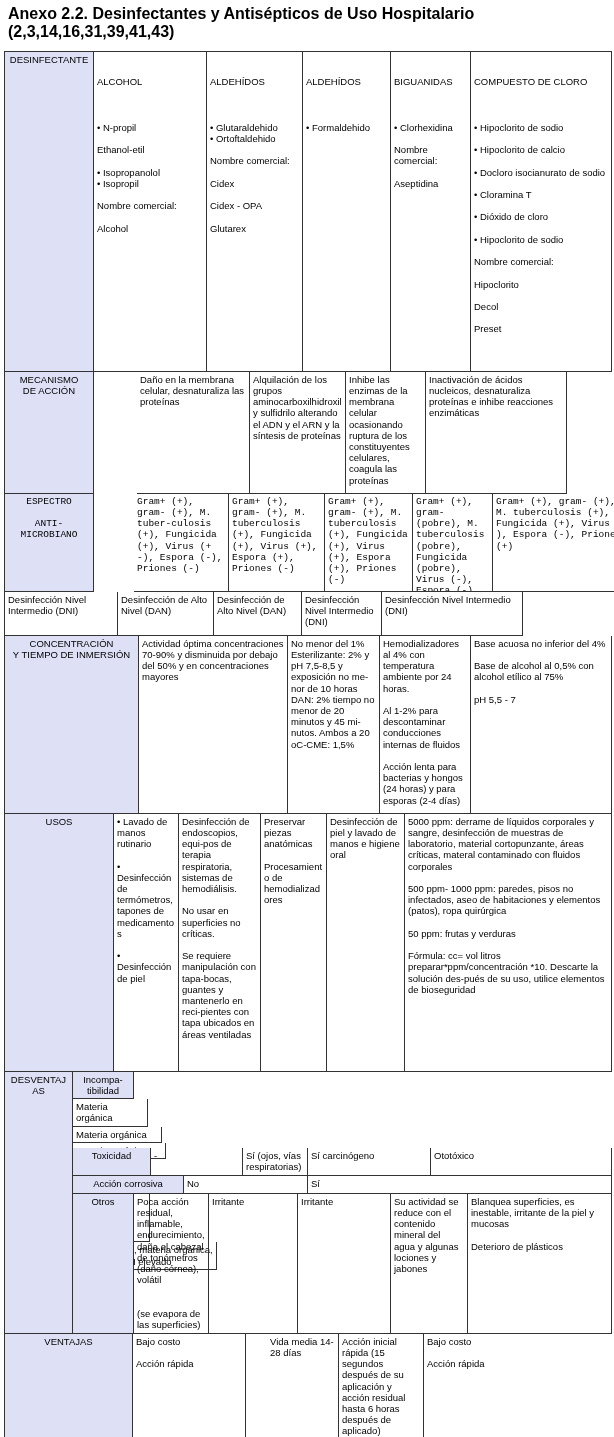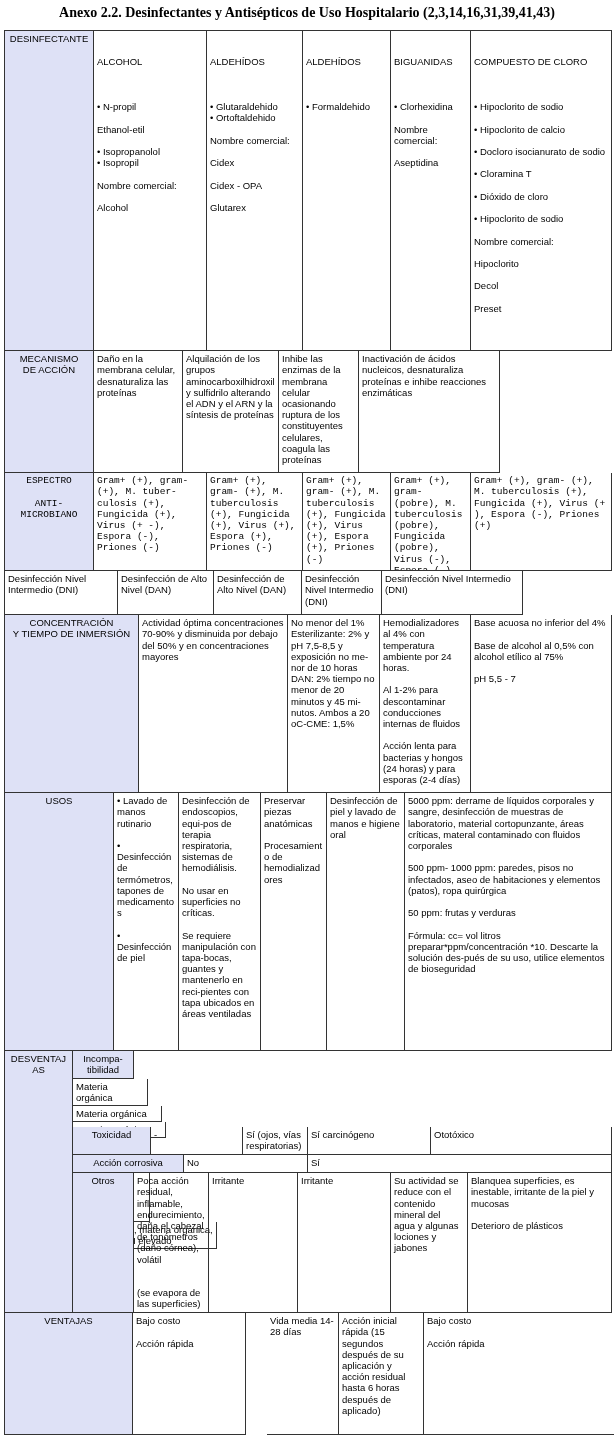--- a/index.html
+++ b/index.html
@@ -6,22 +6,22 @@
     --bd:#333333;
     --lav:#dee1f6;
   }
   html,body{margin:0;padding:0;background:#ffffff;}
   body{
     width:614px;height:1437px;overflow:hidden;
     font-family:"Liberation Sans","DejaVu Sans",sans-serif;
     color:#000;
   }
   .doc-title{
-    font-size:14px;font-weight:bold;text-align:center;
-    margin:5px 8px 0 8px;line-height:1.15;font-family:Liberation Serif, serif;
+    font-size:16px;font-weight:bold;text-align:left;
+    margin:5px 8px 0 8px;line-height:1.15;
   }
   .tbl{
     margin:9px 0 0 4px;width:607px;
     border-top:1px solid var(--bd);border-left:1px solid var(--bd);
   }
   .t-row{display:flex;align-items:stretch;}
   .c{
     box-sizing:border-box;flex:0 0 auto;
     border-right:1px solid var(--bd);border-bottom:1px solid var(--bd);
     padding:2px 3px;font-size:9.5px;line-height:1.18;
@@ -99,32 +99,32 @@
 
 Decol
 
 Preset</div>
     </div>
   </div>
 
   <div class="t-row" style="height:122px;">
     <div class="c lab" style="width:89px;">MECANISMO
 DE ACCIÓN</div>
-    <div class="c" style="width:89px;">Daño en la membrana celular, desnaturaliza las proteínas</div>
+    <div class="c" style="width:113px;margin-left:43px;">Daño en la membrana celular, desnaturaliza las proteínas</div>
     <div class="c" style="width:96px;">Alquilación de los grupos aminocarboxilhidroxil y sulfidrilo alterando el ADN y el ARN y la síntesis de proteínas</div>
     <div class="c" style="width:80px;">Inhibe las enzimas de la membrana celular ocasionando ruptura de los constituyentes celulares, coagula las proteínas</div>
     <div class="c" style="width:141px;">Inactivación de ácidos nucleicos, desnaturaliza proteínas e inhibe reacciones enzimáticas</div>
   </div>
 
   <div class="t-row" style="height:98px;font-family:Liberation Mono, monospace;">
     <div class="c lab" style="width:89px;">ESPECTRO
 
 ANTI-
 MICROBIANO</div>
-    <div class="c" style="width:113px;">Gram+ (+), gram- (+), M. tuber-culosis (+), Fungicida (+), Virus (+ -), Espora (-), Priones (-)</div>
+    <div class="c" style="width:95px;margin-left:40px;">Gram+ (+), gram- (+), M. tuber-culosis (+), Fungicida (+), Virus (+ -), Espora (-), Priones (-)</div>
     <div class="c" style="width:96px;">Gram+ (+), gram- (+), M. tuberculosis (+), Fungicida (+), Virus (+), Espora (+), Priones (-)</div>
     <div class="c" style="width:88px;">Gram+ (+), gram- (+), M. tuberculosis (+), Fungicida (+), Virus (+), Espora (+), Priones (-)</div>
     <div class="c" style="width:80px;">Gram+ (+), gram- (pobre), M. tuberculosis (pobre), Fungicida (pobre), Virus (-), Espora (-), Priones (-)</div>
     <div class="c" style="width:141px;">Gram+ (+), gram- (+), M. tuberculosis (+), Fungicida (+), Virus (+ ), Espora (-), Priones (+)</div>
   </div>
 
   <div class="t-row" style="height:44px;">
     <div class="c" style="width:113px;">Desinfección Nivel Intermedio (DNI)</div>
     <div class="c" style="width:96px;">Desinfección de Alto Nivel (DAN)</div>
     <div class="c" style="width:88px;">Desinfección de Alto Nivel (DAN)</div>

